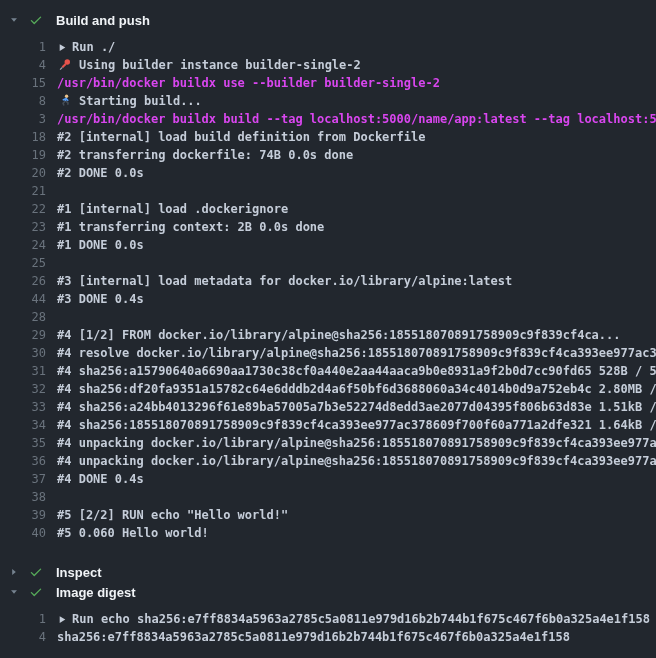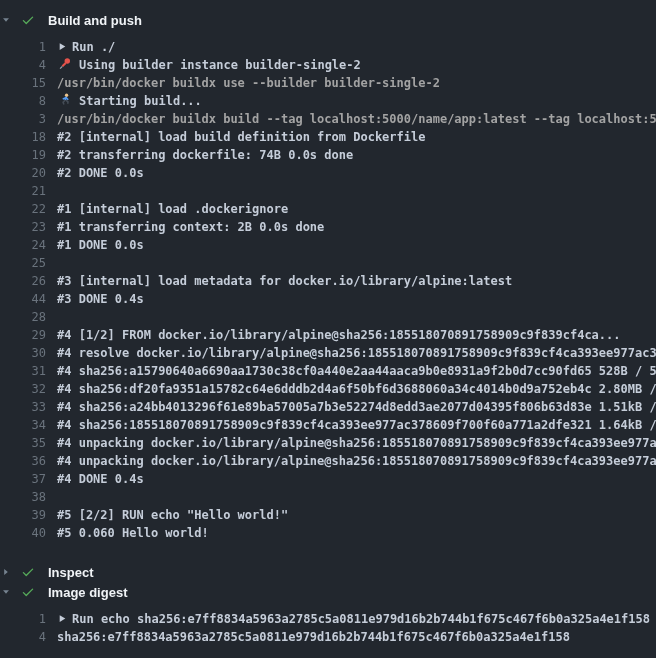--- a/index.html
+++ b/index.html
@@ -10,20 +10,21 @@
     overflow: hidden;
     background: #22272e;
     font-family: "Liberation Sans", sans-serif;
   }
   #log-root { width: 656px; height: 658px; overflow: hidden; }
 
   .section-header {
     display: flex;
     align-items: center;
     height: 20px;
+    padding-left: 8px;
     cursor: pointer;
   }
   .section-header.first { margin-top: 10px; }
   .section-header.mid   { margin-top: 20px; }
   .section-header.last  { }
   .chev {
     width: 12px; height: 12px;
     display: inline-flex; align-items: center; justify-content: center;
     color: #768390; flex: none;
   }
@@ -52,23 +53,23 @@
     overflow: hidden;
   }
   .num {
     width: 46px; min-width: 46px;
     text-align: right;
     color: #6a737d;
     margin-right: 11px;
     cursor: pointer;
     flex: none;
   }
-  .content { display: inline-flex; overflow: hidden; }
+  .content { display: inline-flex; align-items: center; overflow: hidden; }
   .text { color: #c5cdd9; font-weight: bold; }
-  .text.command { color: #a3a3a3; }
+  .text.command { color: #d946ef; }
   .icon {
     display: inline-flex; align-items: center; justify-content: center;
     width: 16px; height: 16px; margin-right: 6px; flex: none;
   }
   .icon.toggle { width: 10px; margin-right: 5px; color: #c5cdd9; cursor: pointer; }
 </style>
 </head>
 <body>
 
 <div id="log-root">

